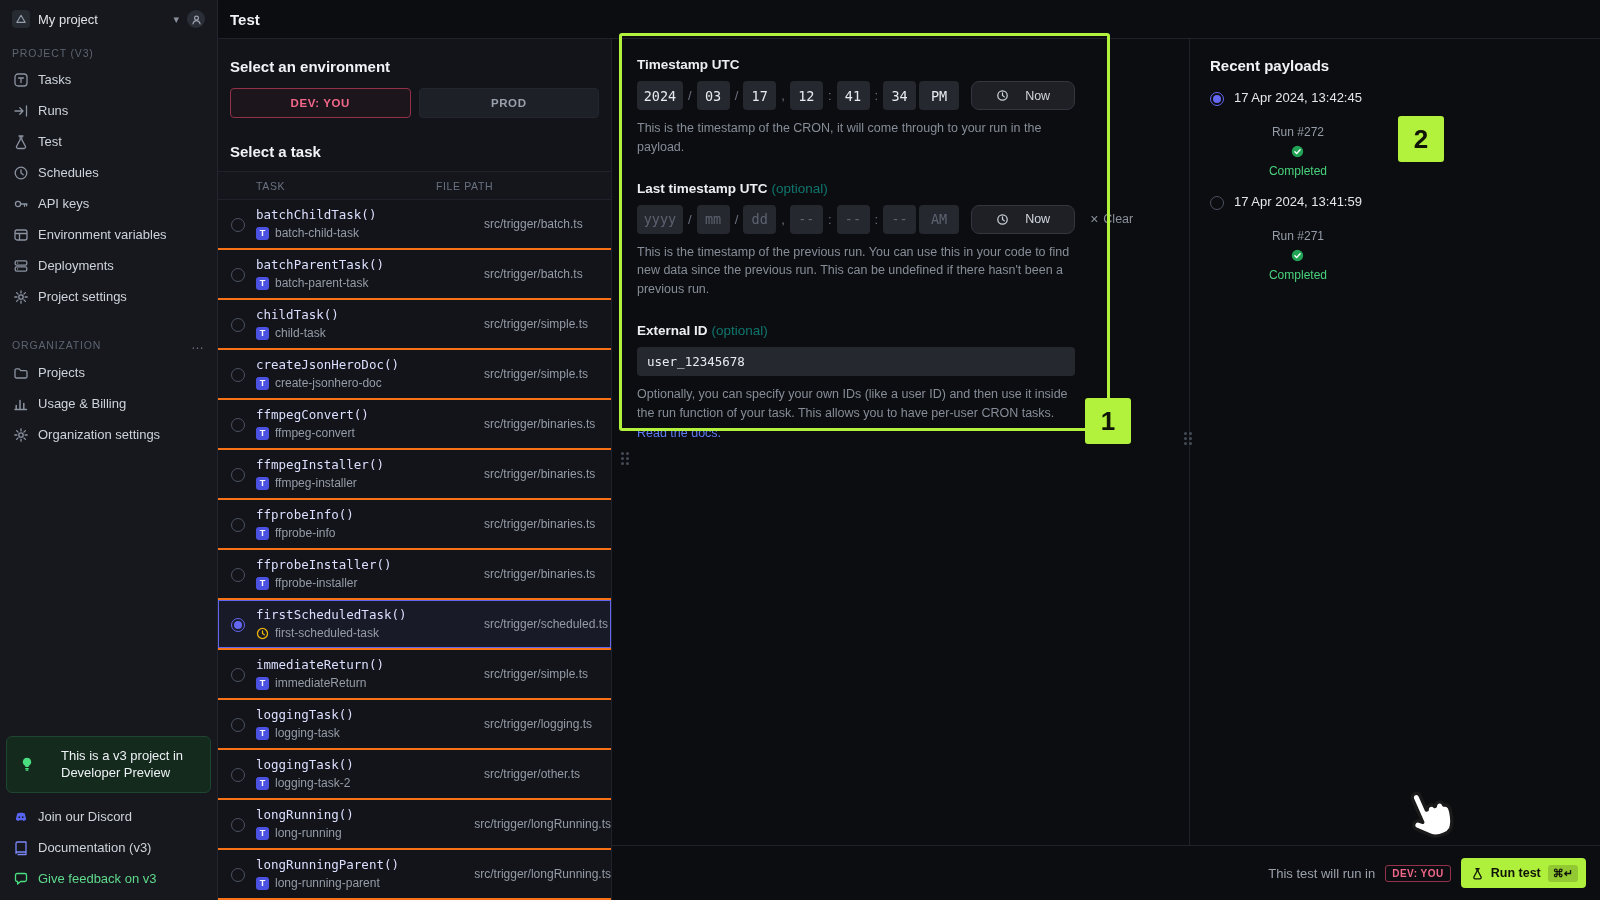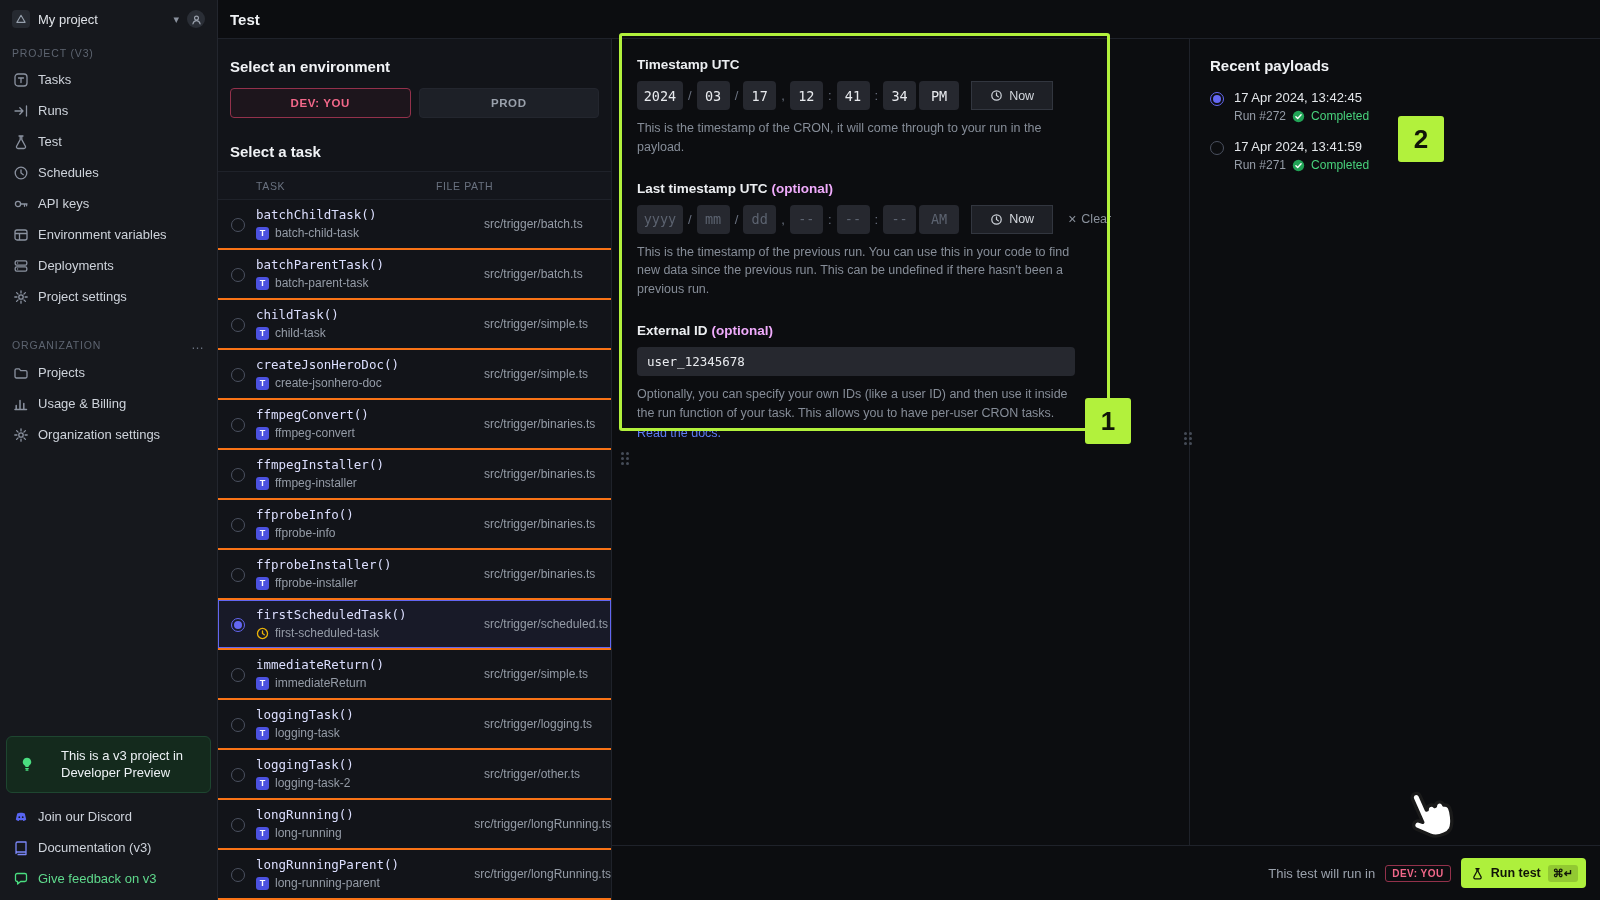--- a/index.html
+++ b/index.html
@@ -70,32 +70,32 @@
   .task-sub { display:flex; align-items:center; gap:6px; margin-top:4px; font-size:12px; color:#959ca7; }
   .t-badge { width:13px; height:13px; border-radius:3px; background:#4b51e0; color:#fff; font-size:9px;
              font-weight:bold; display:flex; align-items:center; justify-content:center; }
   .task-icon { display:flex; align-items:center; }
   .task-icon .clock-svg { display:none; }
   .task-icon.clock .clock-svg { display:block; }
   .task-file { font-size:12px; color:#959ca7; align-self:center; }
 
   
   .f-label { font-size:13.5px; font-weight:bold; color:#eceef1; }
-  .f-label .opt { color:#f0abfc; font-weight:bold; margin-left:4px;text-align:center; }
+  .f-label .opt { color:#0f766e; font-weight:normal; margin-left:4px;text-align:center; }
   .f-gap { margin-top:24px; }
   .seg-row { display:flex; align-items:center; gap:3px; margin-top:9px; }
   .seg { min-width:33px; height:29px; background:#26282f; border-radius:4px; display:flex;
          align-items:center; justify-content:center; font-family:"DejaVu Sans Mono", monospace;
          font-size:13.5px; color:#e8eaee; padding:4px 5px; cursor:text; }
   .seg.year { min-width:46px; }
   .seg.mer { min-width:40px; }
   .seg-row.placeholder .seg { color:#5c6370; }
   .sep { color:#6b7280; font-size:13px; margin:0 2px; }
-  .now-btn { margin-left:9px; height:29px; padding:0 18px; background:#1e2026; border:1px solid #32363f;
-             border-radius:0; display:flex; align-items:center; gap:6px; font-size:12.5px;
+  .now-btn { margin-left:9px; height:29px; padding:0 24px; background:#1e2026; border:1px solid #32363f;
+             border-radius:8px; display:flex; align-items:center; gap:16px; font-size:12.5px;
              color:#d3d7dd; cursor:pointer; font-family:inherit; }
   .clear-btn { margin-left:12px; display:flex; gap:5px; align-items:center; font-size:12.5px;
                color:#8a919c; cursor:pointer; background:none; border:none; font-family:inherit; }
   .clear-x { font-size:14px; }
   .f-help { margin-top:9px; font-size:12.5px; line-height:1.5; color:#868d98; max-width:447px; }
   .text-input { margin-top:9px; width:438px; height:29px; background:#26282f; border-radius:4px;
                 display:flex; align-items:center; padding:0 10px; font-family:"DejaVu Sans Mono", monospace;
                 font-size:12.5px; color:#e8eaee; cursor:text; }
   .docs-link { display:block; color:#5e7cf7; cursor:pointer; margin-top:2px; }
 
@@ -106,21 +106,21 @@
               display:flex; align-items:center; justify-content:center; font-size:26px;
               font-weight:bold; border-radius:3px; z-index:6; }
   .hl-label.one { right:-24px; bottom:-16px; }
   .hl-label.two { left:1180px; top:116px; }
 
   
   .rp-heading { font-size:15px; font-weight:bold; color:#f0f2f5; }
   .payload { display:flex; gap:10px; margin-top:16px; cursor:pointer; }
   .payload .radio { margin-top:2px; }
   .p-date { font-size:13px; color:#e3e6ea; }
-  .p-sub { display:flex; align-items:center; gap:6px; margin-top:4px; font-size:12px; color:#959ca7; }
+  .p-sub { display:flex; align-items:center; gap:6px; margin-top:20px; font-size:12px; color:#959ca7;flex-direction:column; }
   .p-status { color:#48d27c; }
 
   
   .bb-text { font-size:13px; color:#9aa1ac; }
   .bb-badge { font-size:10px; font-weight:bold; color:#f2688a; border:1px solid #93314b;
               padding:2px 6px; border-radius:3px; letter-spacing:.05em; }
   .run-btn { height:30px; background:#aef03c; color:#101408; border:none; border-radius:4px;
              display:flex; align-items:center; gap:7px; padding:0 8px 0 10px; font-size:12.5px;
              font-weight:bold; cursor:pointer; font-family:inherit; }
   .run-kbd { background:rgba(0,0,0,0.16); border-radius:3px; padding:2px 5px; font-size:11px; font-weight:bold; }

